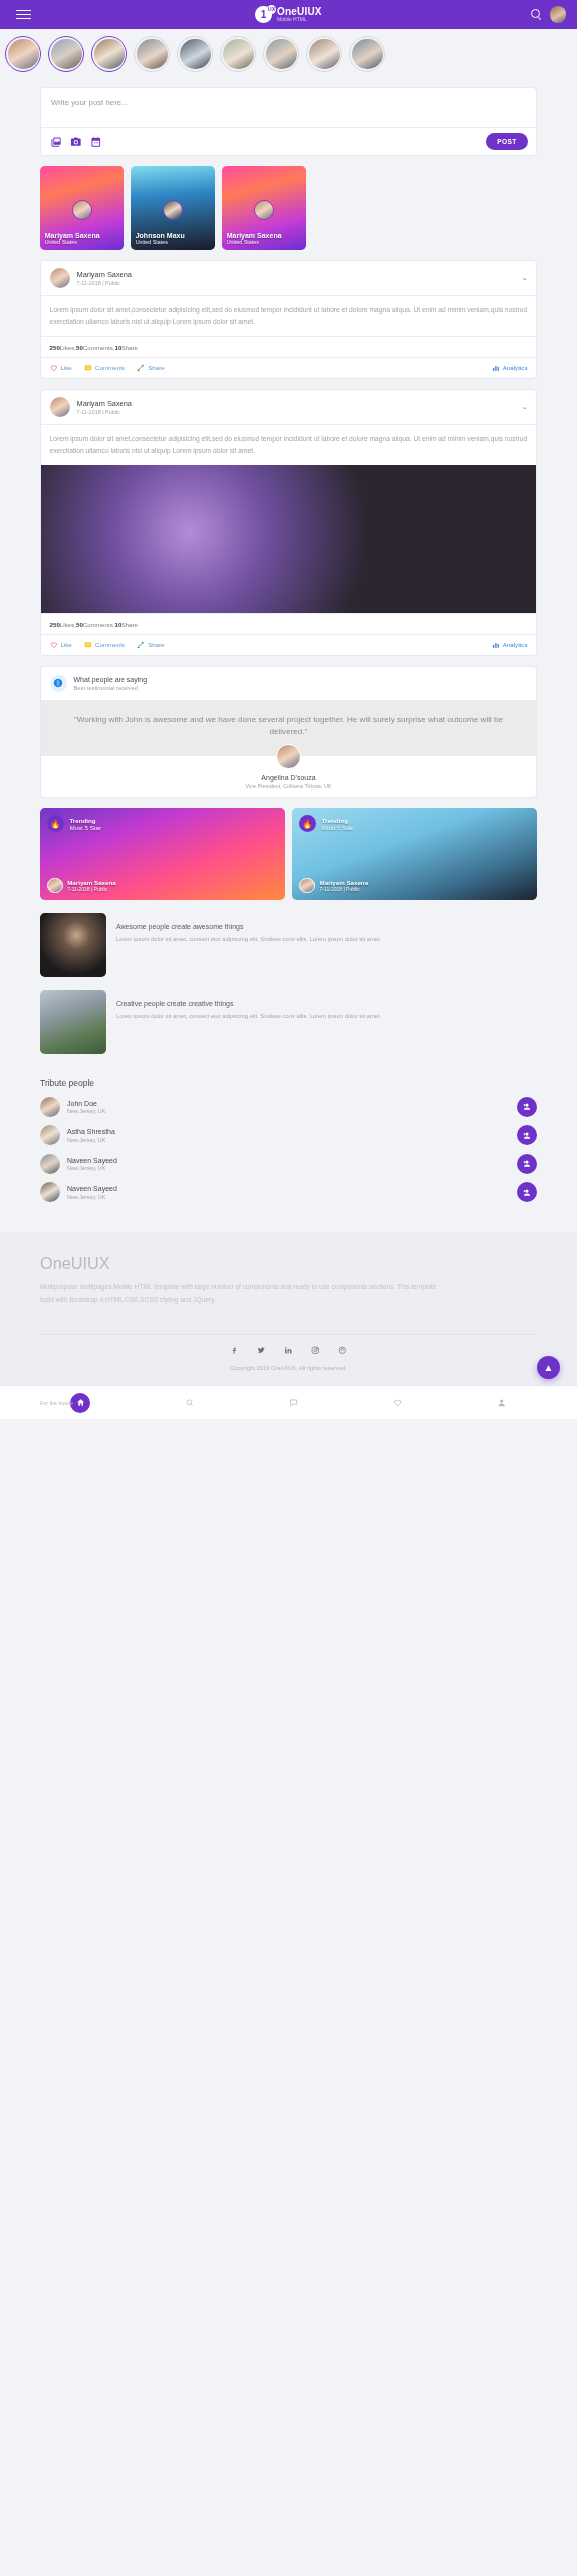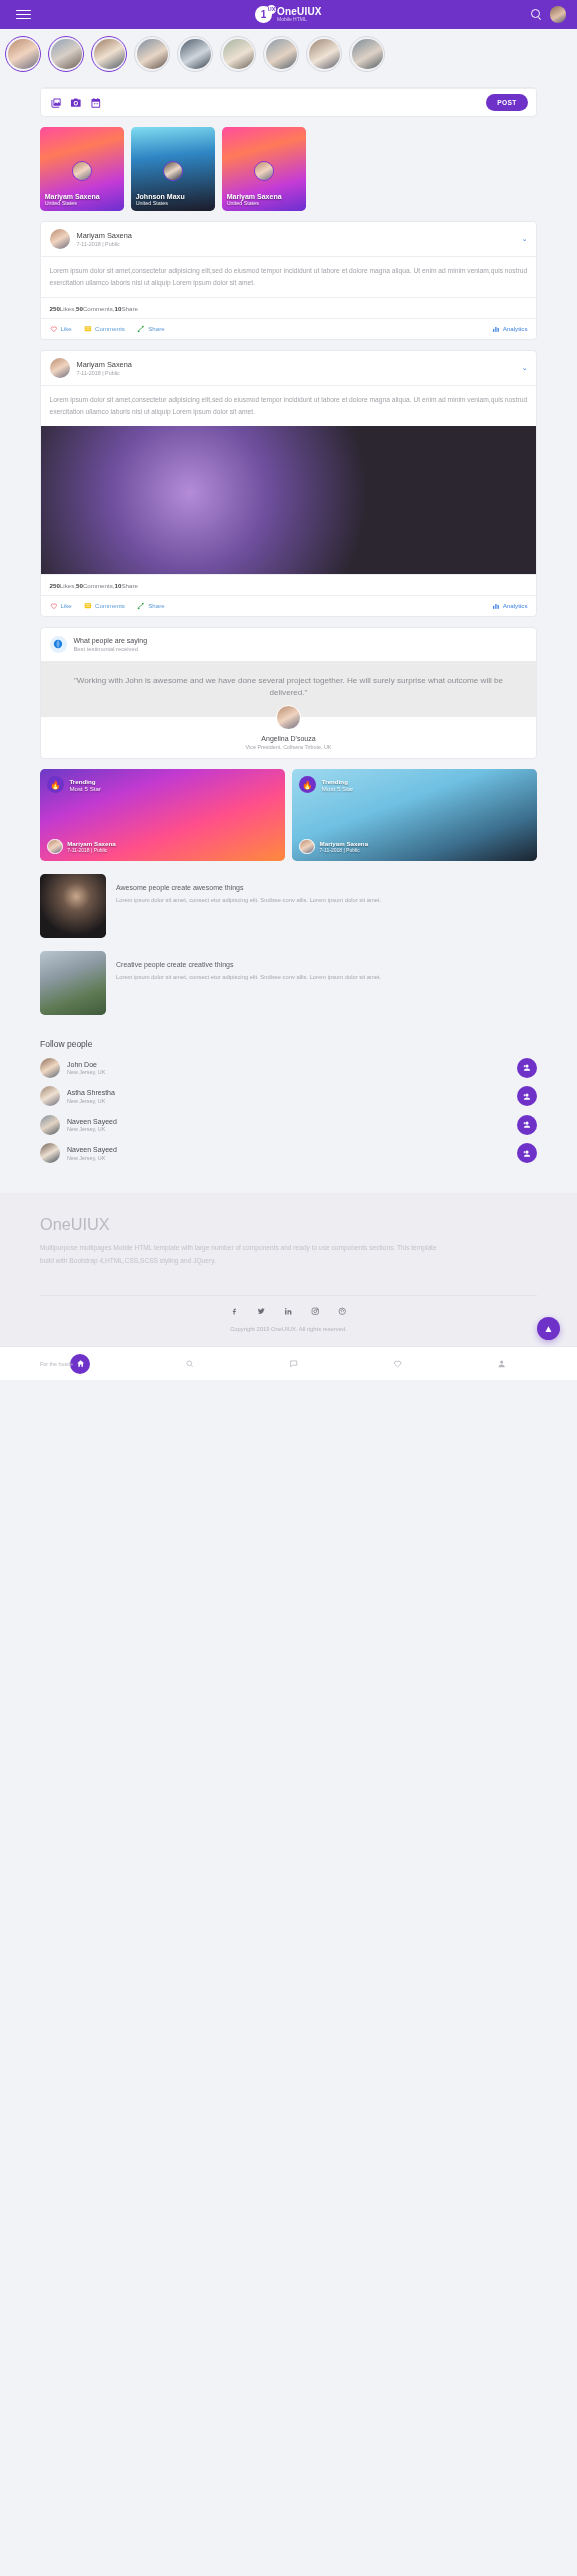--- a/index.html
+++ b/index.html
@@ -200,20 +200,21 @@
         <div class="ph" style="background:linear-gradient(150deg,#9c8673,#efe3d6 55%,#5b5b66)"></div>
       </div>
     <div class="story-av plain">
         <div class="ph" style="background:linear-gradient(150deg,#7b8a96,#ded2c6 55%,#4f5a62)"></div>
       </div>
   </div>
 
   <div class="wrap">
 
     <div class="card composer">
+      <div class="composer-input">Write your post here...</div>
       <div class="composer-bar">
         <span class="cico">
           <svg width="11.6" height="11.6" viewBox="0 0 24 24" fill="#6f32c9">
               <path d="M8 3h13a1 1 0 011 1v13a1 1 0 01-1 1H8a1 1 0 01-1-1V4a1 1 0 011-1zm1 2v9.2l3.2-3.3 2.6 2.7 3-3.4L20 13V5H9zM5 6v13a1 1 0 001 1h13v2H6a3 3 0 01-3-3V6h2z"></path>
             </svg>
         </span>
         <span class="cico">
           <svg width="11.6" height="11.6" viewBox="0 0 24 24" fill="#6f32c9">
               <path d="M9 3h6l1.2 2H21a1 1 0 011 1v13a1 1 0 01-1 1H3a1 1 0 01-1-1V6a1 1 0 011-1h4.8L9 3zm3 5.5A4.5 4.5 0 1016.5 13 4.5 4.5 0 0012 8.5zm0 2A2.5 2.5 0 119.5 13 2.5 2.5 0 0112 10.5z"></path>
             </svg>
@@ -410,21 +411,21 @@
       </div>
     </div>
     <div class="article">
       <div class="a-thumb ph" style="background:linear-gradient(160deg,#b9c6cf 0%,#8d9aa4 35%,#5e7a54 70%,#3f5a3a 100%)"></div>
       <div>
         <div class="a-title">Creative people create creative things</div>
         <div class="a-desc">Lorem ipsum dolor sit amet, consect etur adipiscing elit. Sndisse conv allis. Lorem ipsum dolor sit amet.</div>
       </div>
     </div>
 
-    <div class="follow-title">Follow people</div>
+    <div class="follow-title">Tribute people</div>
 
     <div class="frow">
       <div class="f-av ph" style="background:linear-gradient(150deg,#8a6a55,#f0d9c4 50%,#5a6470)"></div>
       <div>
         <div class="f-name">John Doe</div>
         <div class="f-loc">New Jersey, UK</div>
       </div>
       <button class="f-btn">
         <svg width="9.3" height="9.3" viewBox="0 0 24 24" fill="#fff">
             <circle cx="13" cy="8" r="4"></circle>

